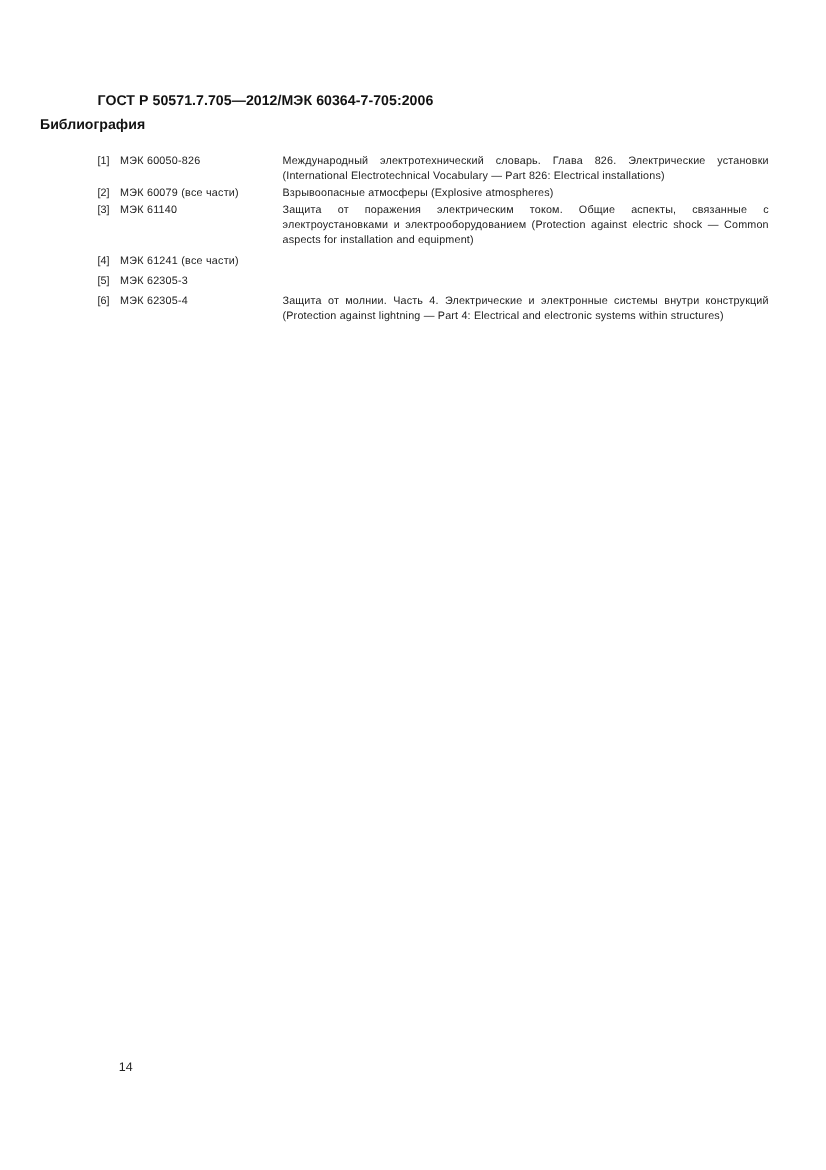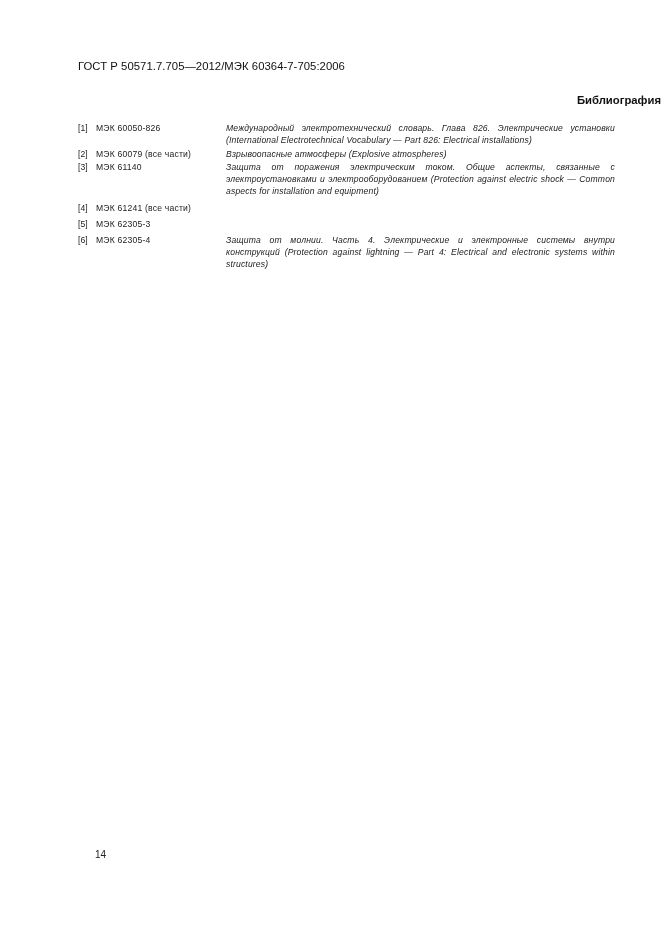--- a/index.html
+++ b/index.html
@@ -18,32 +18,32 @@
     .page {
       position: absolute;
       left: 0; top: 0;
       width: 661px;
       height: 936px;
       background: #ffffff;
     }
     .doc-header {
       position: absolute;
       left: 78px;
-      top: 60px;
+      top: 75px;
       font-size: 11.3px;
-      font-weight: normal;
+      font-weight: bold;
       letter-spacing: 0.05px;
       color: #111;
     }
     .section-title {
       position: absolute;
       left: 0;
       width: 100%;
       top: 94px;
-      text-align: right;
+      text-align: left;
       padding-left: 32px;
       box-sizing: border-box;
       font-size: 11.3px;
       font-weight: bold;
       color: #111;
     }
     .biblio {
       position: absolute;
       left: 78px;
       top: 122px;
@@ -63,21 +63,20 @@
     }
     .bib-ref {
       width: 130px;
       flex: none;
       letter-spacing: 0.2px;
     }
     .bib-desc {
       flex: 1;
       text-align: justify;
       letter-spacing: 0.15px;
-      font-style: italic;
     }
     .page-number {
       position: absolute;
       left: 95px;
       top: 849px;
       font-size: 10px;
       color: #222;
     }
   </style>
 </head>

